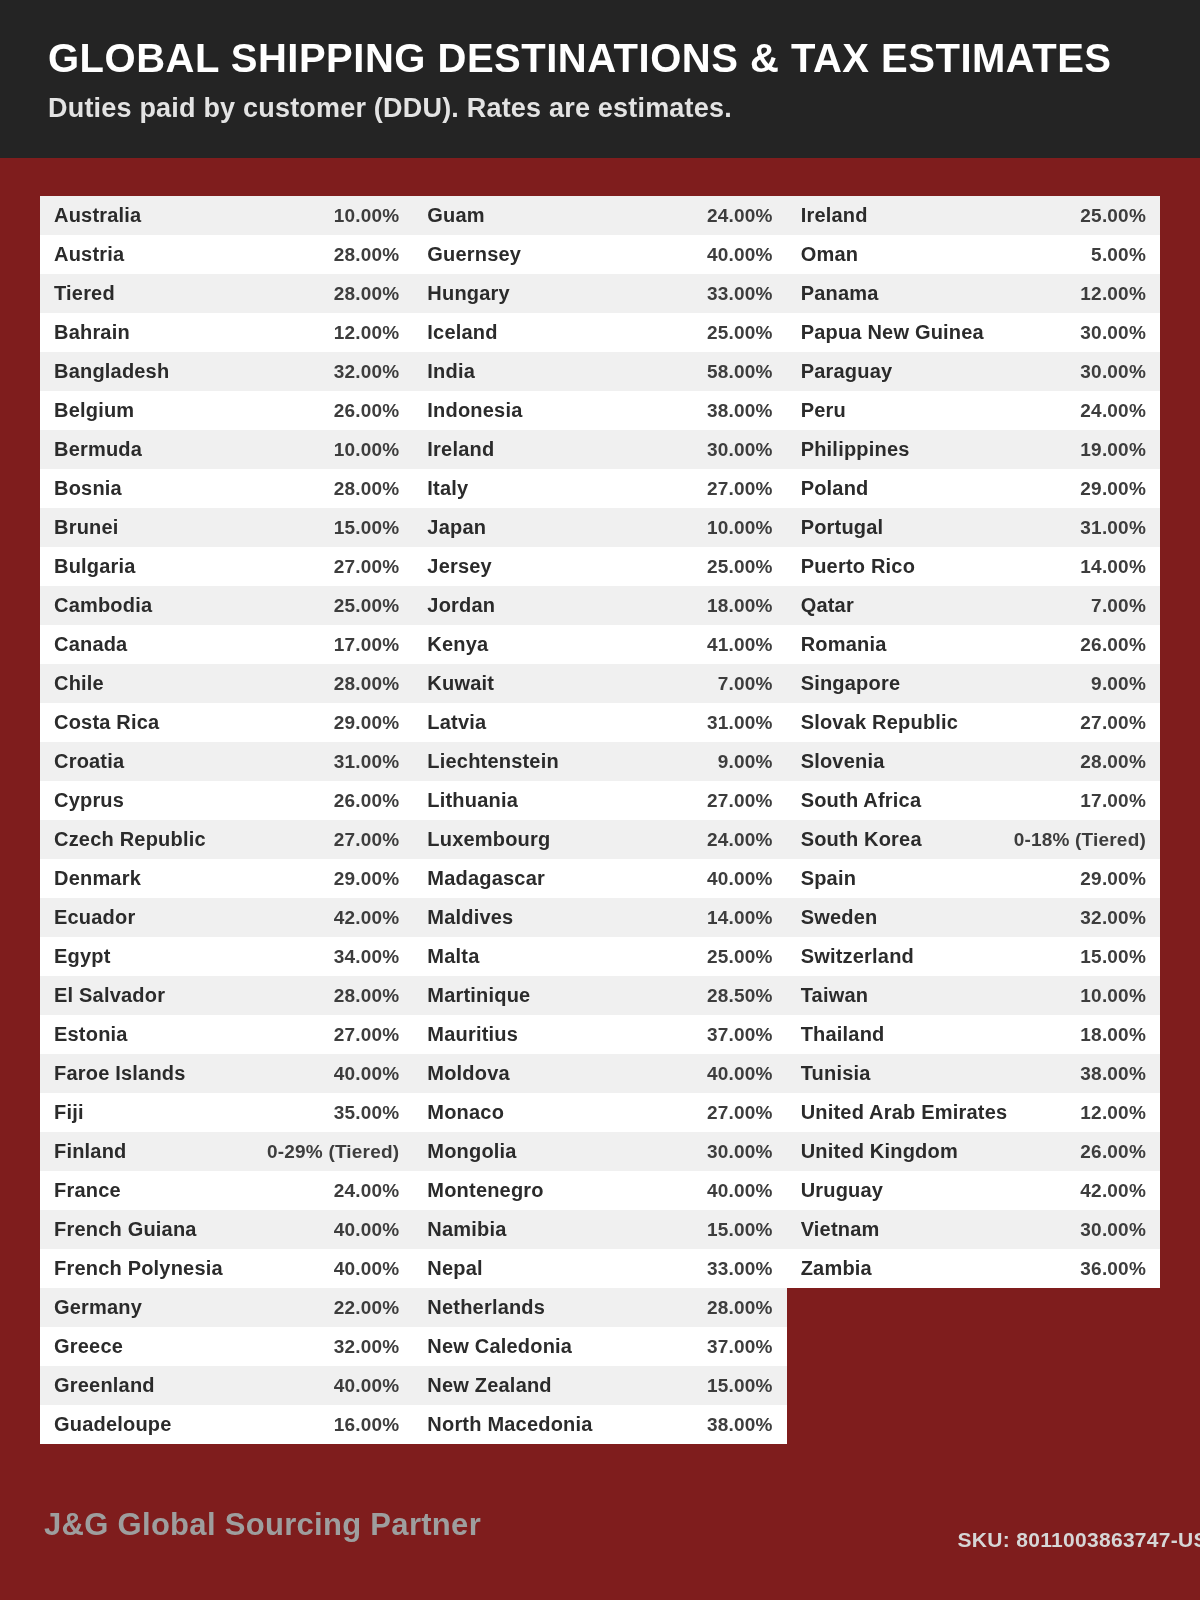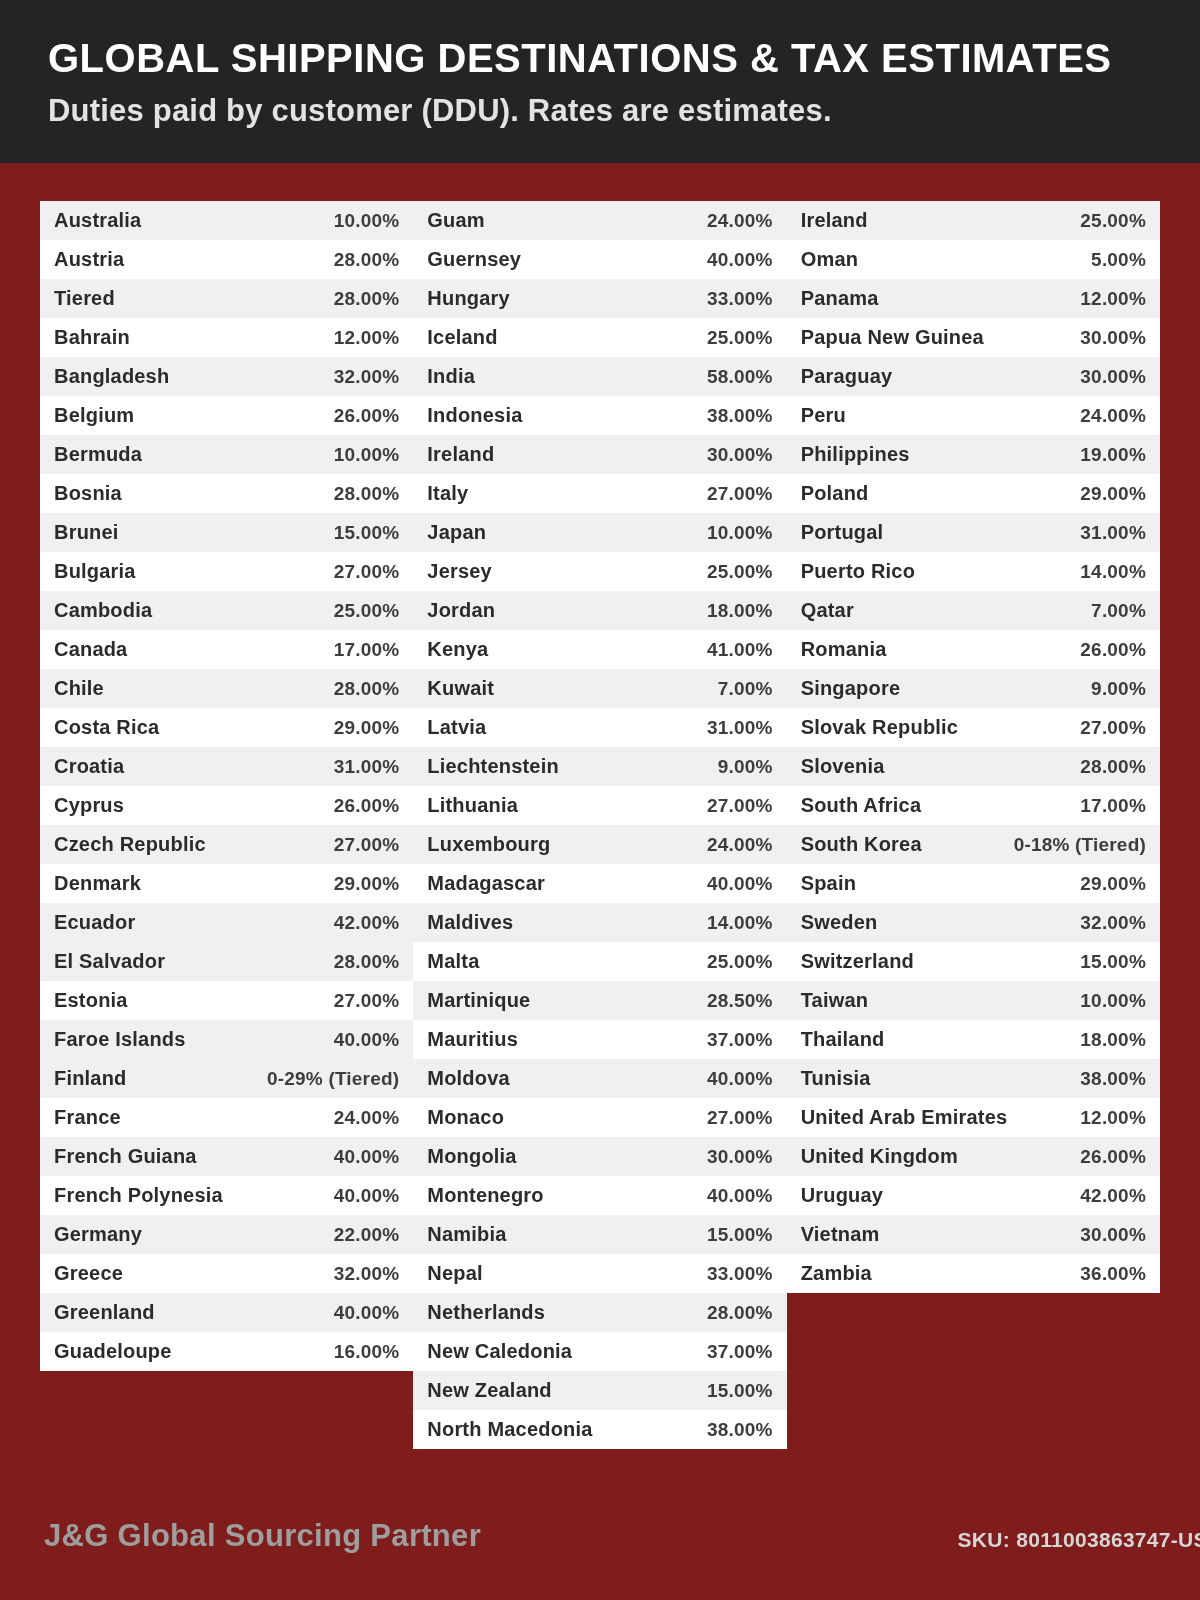--- a/index.html
+++ b/index.html
@@ -22,21 +22,21 @@
   }
   .header h1 {
     font-size: 40px;
     font-weight: bold;
     letter-spacing: 0.5px;
     color: #ffffff;
     white-space: nowrap;
   }
   .header p {
     margin-top: 12px;
-    font-size: 31px;
+    font-size: 27px;
     font-weight: bold;
     color: #e3e3e3;
     letter-spacing: 0.2px;
   }
   .columns {
     display: flex;
     gap: 0;
     margin: 38px 40px 0 40px;
     align-items: flex-start;
   }
@@ -70,21 +70,21 @@
   .footer {
     position: absolute;
     left: 0;
     right: 0;
     bottom: 42px;
     height: 44px;
   }
   .brand {
     position: absolute;
     left: 44px;
-    bottom: 4px;
+    bottom: 15px;
     font-size: 31px;
     font-weight: bold;
     color: #9e9e9e;
     letter-spacing: 0.3px;
   }
   .sku {
     position: absolute;
     right: -14px;
     bottom: 6px;
     font-size: 21px;
@@ -175,31 +175,39 @@
           <span class="rate">27.00%</span>
         </div>
         <div class="row even">
           <span class="country">Denmark</span>
           <span class="rate">29.00%</span>
         </div>
         <div class="row odd">
           <span class="country">Ecuador</span>
           <span class="rate">42.00%</span>
         </div>
+        <div class="row even">
+          <span class="country">Egypt</span>
+          <span class="rate">34.00%</span>
+        </div>
         <div class="row odd">
           <span class="country">El Salvador</span>
           <span class="rate">28.00%</span>
         </div>
         <div class="row even">
           <span class="country">Estonia</span>
           <span class="rate">27.00%</span>
         </div>
         <div class="row odd">
           <span class="country">Faroe Islands</span>
           <span class="rate">40.00%</span>
+        </div>
+        <div class="row even">
+          <span class="country">Fiji</span>
+          <span class="rate">35.00%</span>
         </div>
         <div class="row odd">
           <span class="country">Finland</span>
           <span class="rate">0-29% (Tiered)</span>
         </div>
         <div class="row even">
           <span class="country">France</span>
           <span class="rate">24.00%</span>
         </div>
         <div class="row odd">

